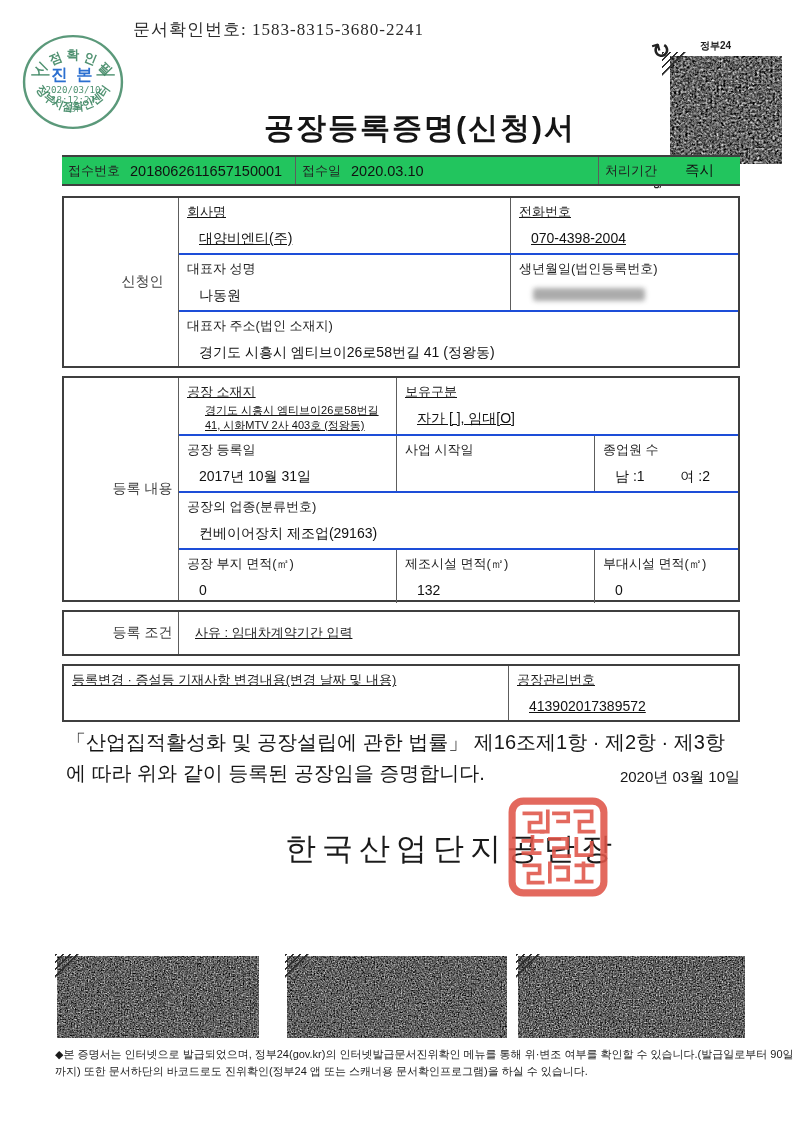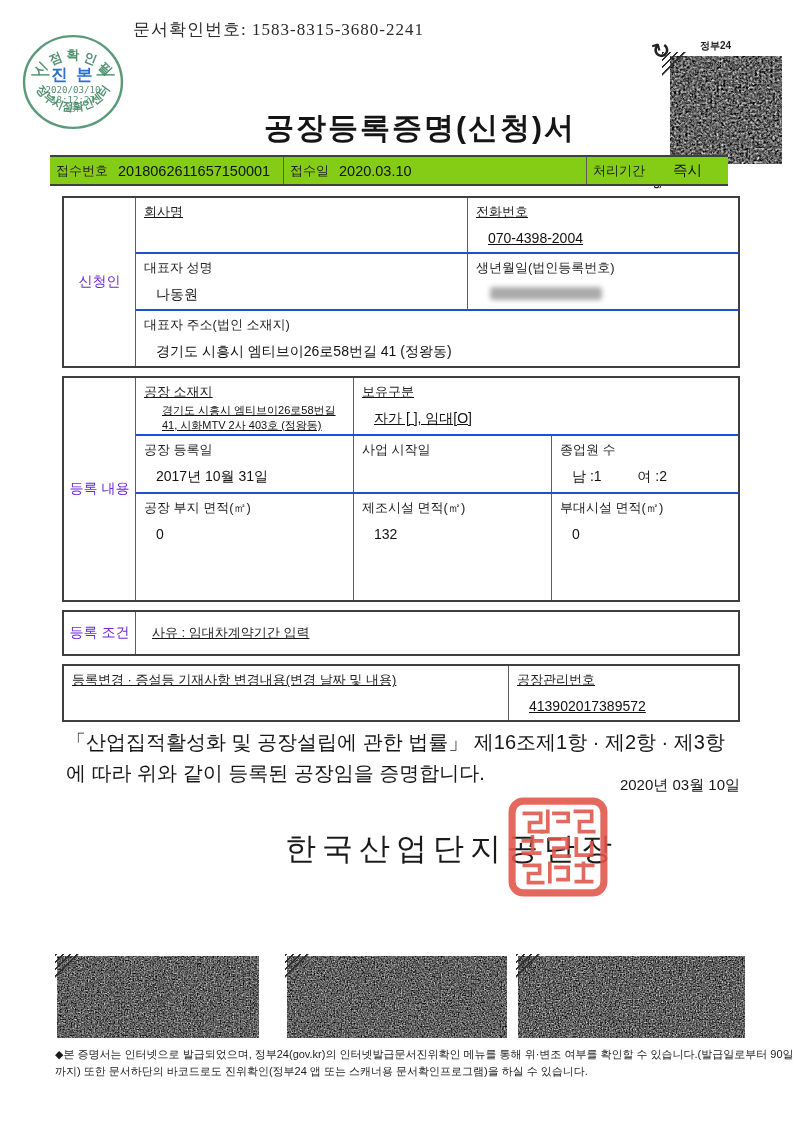--- a/index.html
+++ b/index.html
@@ -6,44 +6,44 @@
   .page{position:relative;width:800px;height:1131px;background:#ffffff;overflow:hidden;
         font-family:"Liberation Sans","DejaVu Sans",sans-serif;color:#111;}
   .abs{position:absolute;}
 
   .docnum{left:133px;top:18px;font-family:"Liberation Serif","DejaVu Serif",serif;
           font-size:17px;letter-spacing:1px;color:#2b2b2b;}
   .title{left:0;top:108px;width:100%;text-align:center;font-size:30px;letter-spacing:2px;
          font-weight:700;color:#151515;margin-left:20px;}
 
   
-  .rrow{left:50px;top:155px;width:678px;height:31px;background:#84cc16;
+  .rrow{left:62px;top:155px;width:678px;height:31px;background:#22c55e;
         border-top:2px solid #3f3f3f;border-bottom:2px solid #3f3f3f;display:flex;box-sizing:border-box;}
   .rcell{display:flex;align-items:center;gap:10px;padding:0 6px;border-left:1px solid #5d5d5d;box-sizing:border-box;}
   .rcell:first-child{border-left:none;}
   .rlbl{font-size:13px;color:#222;white-space:nowrap;}
   .rval{font-size:14.5px;color:#111;white-space:nowrap;}
 
   
   .sect{left:62px;width:678px;border:2px solid #3f3f3f;display:flex;box-sizing:border-box;background:#fff;}
   .seccol{width:72px;border-right:1px solid #5d5d5d;display:flex;align-items:center;justify-content:center;
-          font-size:14px;color:#6d28d9;box-sizing:border-box;text-align:center;}
+          font-size:14px;color:#404040;box-sizing:border-box;text-align:center;margin-left:43px;}
   .secbody{flex:1;display:flex;flex-direction:column;}
   .row{display:flex;border-top:2px solid #1d4ed8;box-sizing:border-box;}
   .row:first-child{border-top:none;text-decoration:underline;}
   .cell{position:relative;border-left:1px solid #5d5d5d;padding:5px 8px;box-sizing:border-box;overflow:hidden;}
   .cell:first-child{border-left:none;}
   .lbl{font-size:13px;color:#222;}
   .val{font-size:14px;color:#111;margin:9px 0 0 12px;}
   .val.small{font-size:11px;margin:2px 0 0 18px;line-height:1.35;}
   .redact{width:112px;height:13px;margin:10px 0 0 14px;background:#8f8f8f;border-radius:3px;
           filter:blur(2.5px);opacity:.75;}
 
   .statement{left:66px;top:727px;width:676px;font-size:20px;line-height:1.55;color:#161616;}
-  .issuedate{left:0;top:768px;width:740px;text-align:right;font-size:15px;color:#161616;margin-top:8px;}
+  .issuedate{left:0;top:768px;width:740px;text-align:right;font-size:15px;color:#161616;}
   .issuer{left:285px;top:828px;font-size:31px;letter-spacing:6px;font-weight:500;color:#1a1a1a;}
 
   .footer{left:55px;top:1046px;width:740px;font-size:11px;line-height:1.5;color:#1a1a1a;font-weight:500;}
 
   .bcstripe{width:24px;height:24px;background:repeating-linear-gradient(135deg,#2f2f2f 0 2px,rgba(0,0,0,0) 2px 5px);
             clip-path:polygon(0 0,100% 0,0 100%);}
   .gov24lbl{left:700px;top:39px;font-size:10px;font-weight:bold;color:#222;}
   .govkr{left:650px;top:155px;font-size:9.5px;font-weight:bold;color:#222;
          writing-mode:vertical-rl;transform:rotate(180deg);letter-spacing:1px;}
   .refresh{left:652px;top:38px;font-size:22px;color:#222;transform:rotate(-15deg);font-weight:bold;}
@@ -104,20 +104,21 @@
       <span class="rval" style="margin-left:18px">즉시</span>
     </div>
   </div>
 
   <div class="abs sect" style="top:196px;height:172px">
     <div class="seccol">신청인</div>
     <div class="secbody">
       <div class="row" style="height:58px">
         <div class="cell" style="width:331px">
           <div class="lbl">회사명</div>
+          <div class="val">대양비엔티(주)</div>
         </div>
         <div class="cell" style="flex:1">
           <div class="lbl">전화번호</div>
           <div class="val">070-4398-2004</div>
         </div>
       </div>
       <div class="row" style="height:58px">
         <div class="cell" style="width:331px">
           <div class="lbl">대표자 성명</div>
           <div class="val">나동원</div>
@@ -158,20 +159,26 @@
         <div class="cell" style="width:198px">
           <div class="lbl">사업 시작일</div>
         </div>
         <div class="cell" style="flex:1">
           <div class="lbl">종업원 수</div>
           <div class="val">
             <span>남 :1</span>
             <span style="display:inline-block;width:28px"></span>
             <span>여 :2</span>
           </div>
+        </div>
+      </div>
+      <div class="row" style="height:58px">
+        <div class="cell" style="flex:1">
+          <div class="lbl">공장의 업종(분류번호)</div>
+          <div class="val">컨베이어장치 제조업(29163)</div>
         </div>
       </div>
       <div class="row" style="flex:1">
         <div class="cell" style="width:217px">
           <div class="lbl">공장 부지 면적(㎡)</div>
           <div class="val">0</div>
         </div>
         <div class="cell" style="width:198px">
           <div class="lbl">제조시설 면적(㎡)</div>
           <div class="val">132</div>

